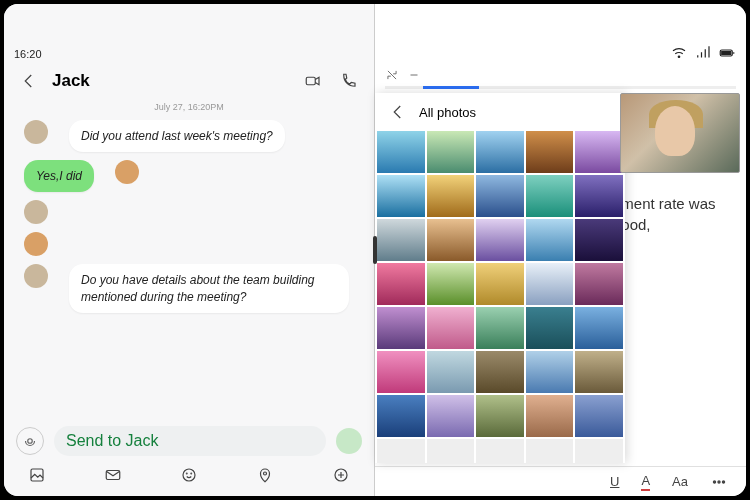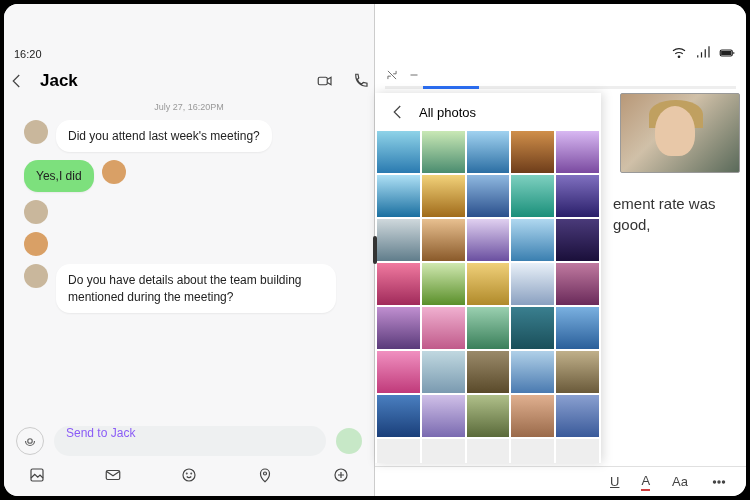--- a/index.html
+++ b/index.html
@@ -4,47 +4,47 @@
 <style>
   * { box-sizing: border-box; margin: 0; padding: 0; }
   html, body { width: 750px; height: 500px; font-family: -apple-system, Helvetica, Arial, sans-serif; background: #000; }
   .device { width: 750px; height: 500px; background: #fff; display: flex; border: 4px solid #000; border-radius: 18px; overflow: hidden; position: relative; }
   .pane-left { flex: 1 1 50%; display: flex; flex-direction: column; background: #f7f7f8; border-right: 1px solid #ccc; }
   .pane-right { flex: 1 1 50%; display: flex; flex-direction: column; background: #fff; position: relative; }
 
   .status-bar { height: 20px; display: flex; align-items: center; padding: 0 10px; font-size: 11px; color: #222; margin-top: 40px; }
   .status-bar.right { justify-content: flex-end; gap: 6px; }
 
-  .chat-header { display: flex; align-items: center; padding: 4px 0; gap: 10px; }
+  .chat-header { display: flex; align-items: center; padding: 4px 12px; gap: 10px; }
   .chat-header .title { font-size: 17px; font-weight: 600; flex: 1; }
   .icon-btn { width: 26px; height: 26px; display: flex; align-items: center; justify-content: center; color: #444; }
 
   .messages { flex: 1; overflow: hidden; padding: 4px 20px; display: flex; flex-direction: column; gap: 8px; }
   .date-sep { text-align: center; font-size: 9px; color: #999; }
-  .msg-row { display: flex; align-items: flex-start; gap: 8px; }
+  .msg-row { display: flex; align-items: flex-start; gap: 21px; font-style: italic; }
   .msg-row.out { }
   .avatar { width: 24px; height: 24px; border-radius: 50%; background: #c9b79c; flex: 0 0 24px; }
   .avatar.me { background: #d9a066; }
   .bubble { max-width: 280px; padding: 8px 12px; border-radius: 14px; font-size: 12px; line-height: 1.35; background: #fff; color: #222; box-shadow: 0 1px 2px rgba(0,0,0,0.06); }
   .msg-row.out .bubble { background: #7de07d; }
   .bubble.long { white-space: pre-line; }
 
   .composer { display: flex; align-items: center; gap: 10px; padding: 6px 12px 2px; }
   .mic { width: 28px; height: 28px; border-radius: 50%; border: 1px solid #ccc; display:flex;align-items:center;justify-content:center;color:#666;font-size:14px; }
-  .input { flex: 1; height: 30px; border-radius: 16px; background: #eef0f1; display:flex; align-items:flex-start; padding:0 12px; font-size:12px; color:#8b5cf6; }
+  .input { flex: 1; height: 30px; border-radius: 16px; background: #eef0f1; display:flex; align-items:center; padding:0 12px; font-size:16px; color:#15803d; }
   .send { width: 26px; height: 26px; border-radius: 50%; background:#c7e8c7; }
 
   .toolbar-bottom { display:flex; justify-content:space-between; padding:4px 20px 8px; color:#555; }
   .win-controls { display:flex; gap:8px; padding:4px 10px; align-items:center; }
   .win-dot { width:14px; height:14px; display:flex; align-items:center; justify-content:center; font-size:11px; color:#666; }
   .tabstrip { height:3px; margin:0 10px 4px; background:#eee; position:relative; }
   .tabstrip .active { position:absolute; left:38px; width:56px; height:3px; background:#2b6ef2; }
 
   .doc-area { flex:1; position:relative; }
-  .gallery-panel { position:absolute; left:0; top:0; width:226px; height:370px; background:#fff; box-shadow:2px 0 10px rgba(0,0,0,0.15); display:flex; flex-direction:column; z-index:3; }
+  .gallery-panel { position:absolute; left:0; top:0; width:250px; height:370px; background:#fff; box-shadow:2px 0 10px rgba(0,0,0,0.15); display:flex; flex-direction:column; z-index:3; }
   .gallery-header { display:flex; align-items:center; gap:8px; padding:6px 10px; font-size:13px; font-weight:500; }
   .grid { flex:1; display:grid; grid-template-columns:repeat(5,1fr); grid-auto-rows:42px; gap:2px; padding:0 2px; overflow:hidden; }
   .thumb { background:#4a90d9; }
   .t1{background:linear-gradient(#8fd3e8,#2a7ab0);} .t2{background:linear-gradient(#c9e8b5,#4a8c6f);} .t3{background:linear-gradient(#a1d2f0,#2b6ea3);} .t4{background:linear-gradient(#d08f4a,#6e3d1a);} .t5{background:linear-gradient(#d8b8f2,#7a4aa0);}
   .t6{background:linear-gradient(#aee0f5,#1a6fa0);} .t7{background:linear-gradient(#f2d27a,#a06b1a);} .t8{background:linear-gradient(#8fb8e0,#2a4f8c);} .t9{background:linear-gradient(#7ed0c0,#1a8f7a);} .t10{background:linear-gradient(#8070c0,#2a1f6a);}
   .t11{background:linear-gradient(#cfd8dc,#607d8b);} .t12{background:linear-gradient(#e8c090,#8a5a2a);} .t13{background:linear-gradient(#e0d0f0,#6a4fa0);} .t14{background:linear-gradient(#b0d8f0,#3a7fb0);} .t15{background:linear-gradient(#4a3a7a,#1a0f3a);}
   .t16{background:linear-gradient(#f07aa0,#a02a5a);} .t17{background:linear-gradient(#d0e8b0,#5a8f2a);} .t18{background:linear-gradient(#f0d07a,#b08a2a);} .t19{background:linear-gradient(#e8f0f8,#8aa0c0);} .t20{background:linear-gradient(#c07aa0,#6a2a5a);}
   .t21{background:linear-gradient(#c08fd0,#5a3a7a);} .t22{background:linear-gradient(#f0b0d0,#c05a8a);} .t23{background:linear-gradient(#9ad0b0,#3a7f5a);} .t24{background:linear-gradient(#3a7f8f,#1a4f5a);} .t25{background:linear-gradient(#7ab0e0,#2a5f9a);}
   .t26{background:linear-gradient(#f090c0,#c03a7a);} .t27{background:linear-gradient(#c0d8e0,#7a9ab0);} .t28{background:linear-gradient(#9a8a6a,#5a4a2a);} .t29{background:linear-gradient(#b0d0e8,#4a7ab0);} .t30{background:linear-gradient(#c0b08a,#6a5a3a);}
   .t31{background:linear-gradient(#4a7fc0,#1a3f7a);} .t32{background:linear-gradient(#d0c0e8,#7a6ab0);} .t33{background:linear-gradient(#b0c08a,#5a6a3a);} .t34{background:linear-gradient(#e0b090,#9a6a4a);} .t35{background:linear-gradient(#8aa0d0,#3a5a9a);}

